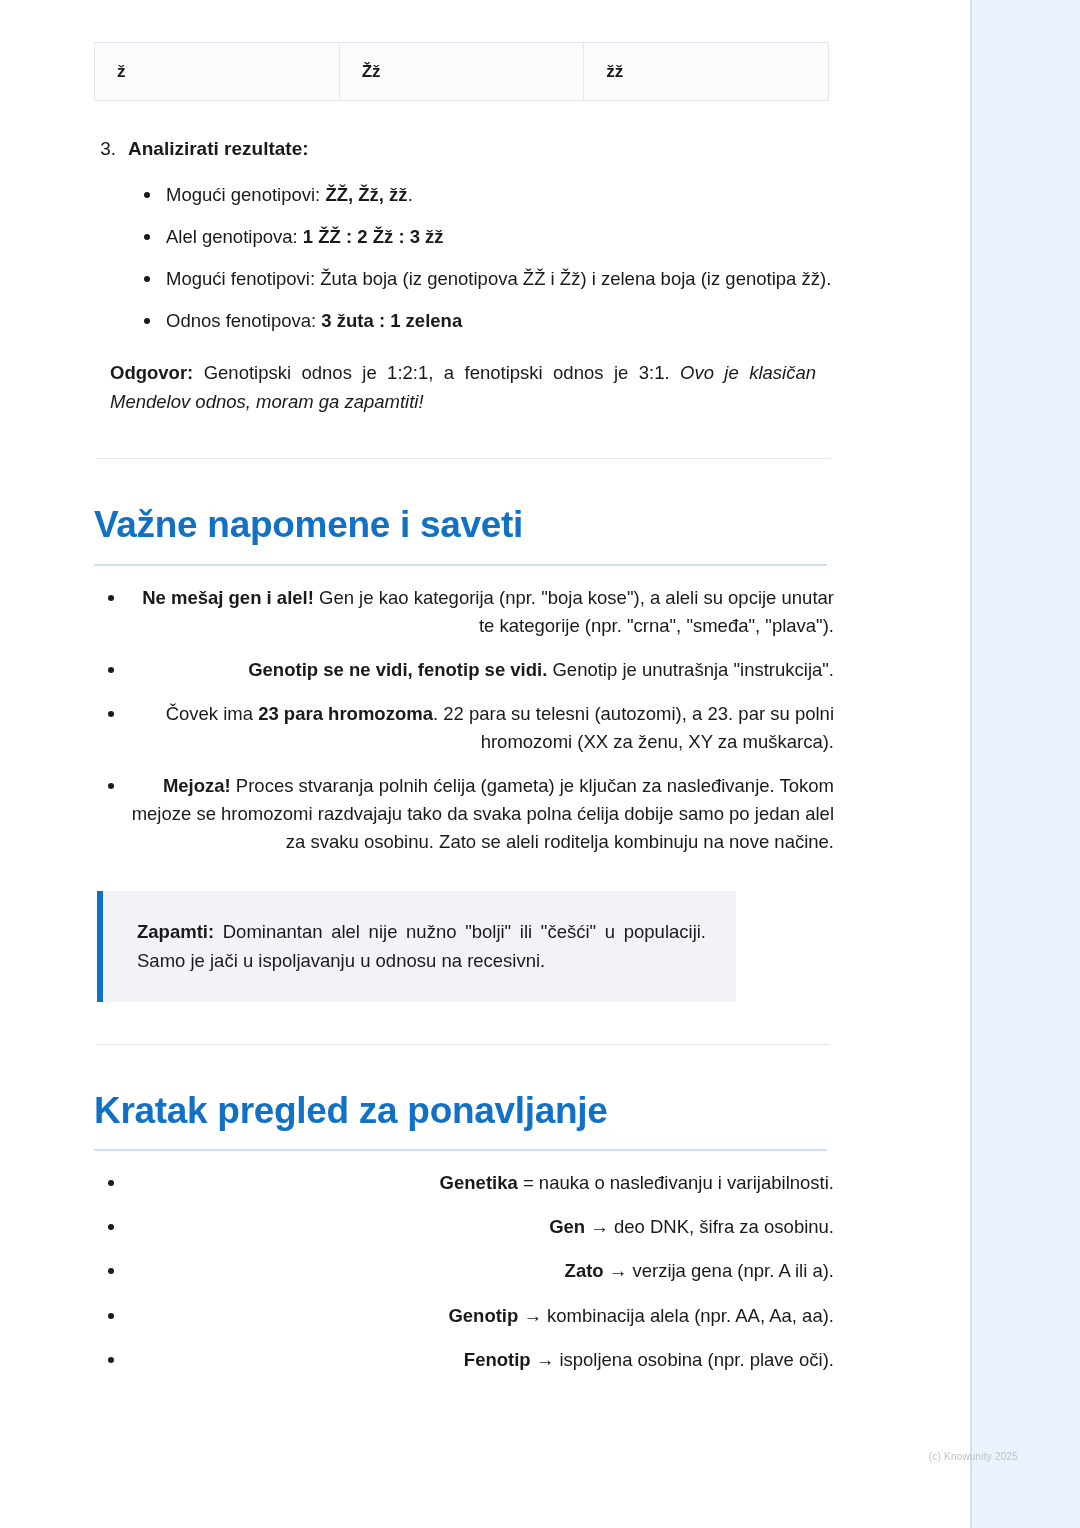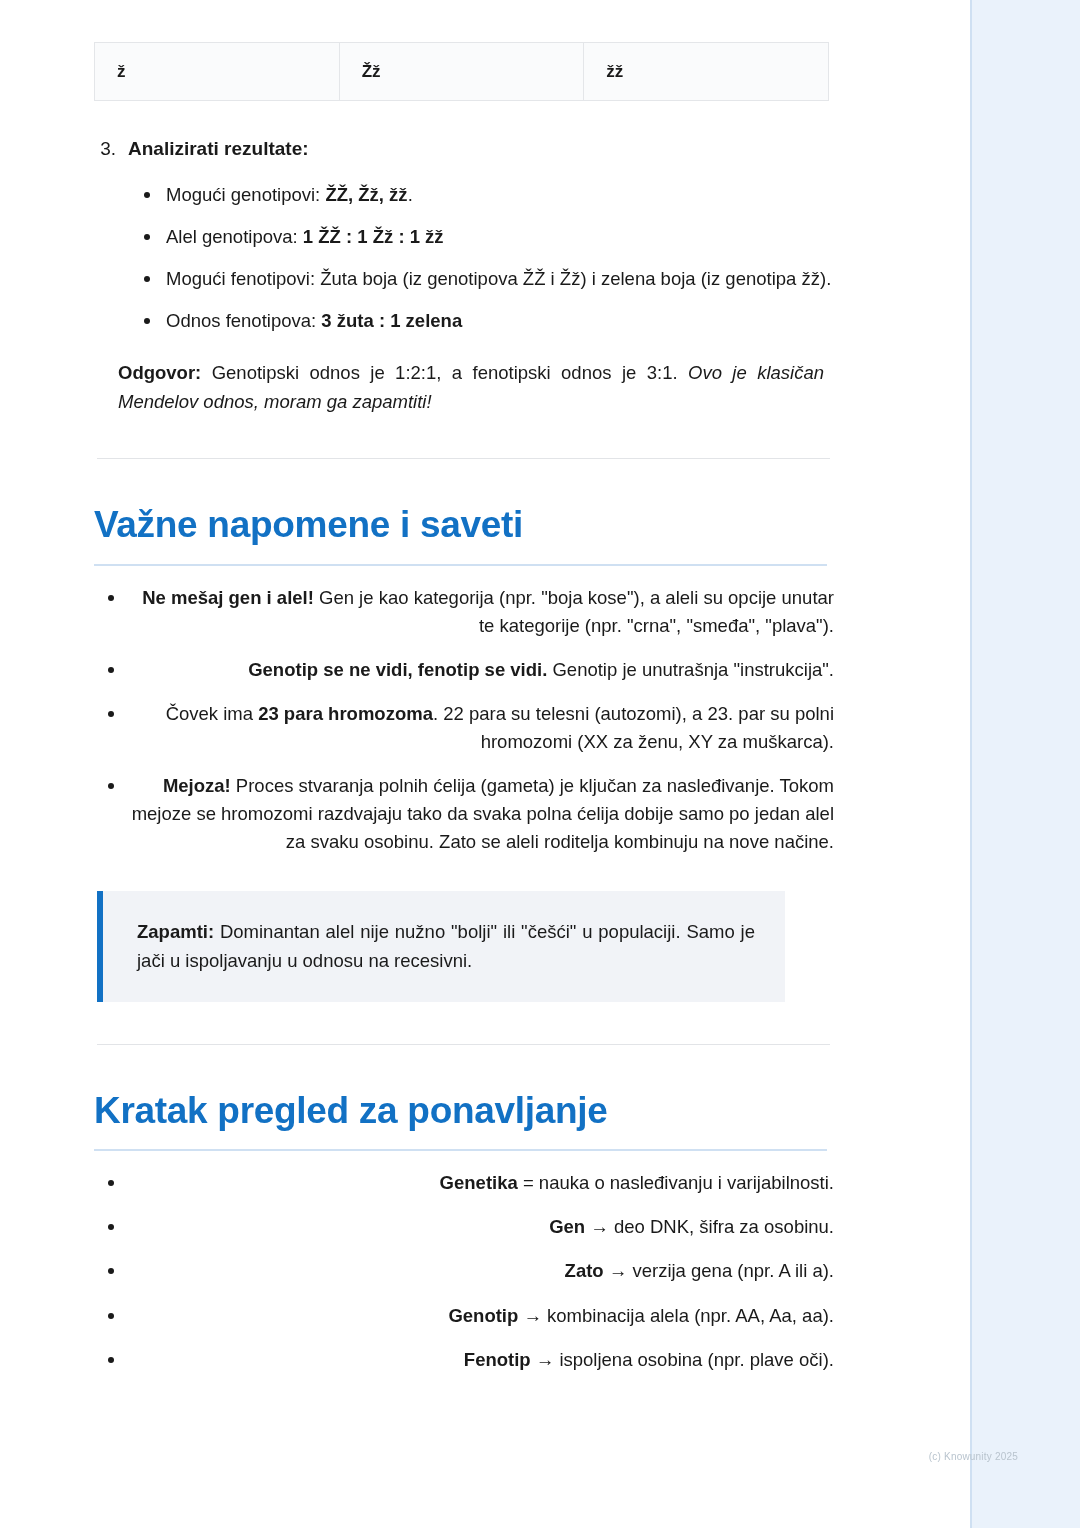--- a/index.html
+++ b/index.html
@@ -123,21 +123,21 @@
     text-align: right;
   }
   ul.bullets.wide > li {
     margin-bottom: 16px;
   }
 
   b, .b { font-weight: bold; }
   .i { font-style: italic; }
 
   .answer {
-    margin: 24px 0 0 24px;
+    margin: 24px 0 0 16px;
     width: 706px;
     font-size: 18.5px;
     line-height: 1.55;
     text-align: justify;
   }
 
   .divider {
     margin: 42px 0 0 3px;
     width: 733px;
     height: 1px;
@@ -151,21 +151,21 @@
     font-weight: bold;
     color: #1271c4;
     padding-bottom: 16px;
     border-bottom: 2px solid #cfe0f2;
     width: 733px;
     letter-spacing: -0.3px;
   }
 
   .notebox {
     margin: 34px 0 0 3px;
-    width: 688px;
+    width: 639px;
     box-sizing: border-box;
     background: #f1f3f7;
     border-left: 6px solid #1271c4;
     padding: 26px 30px 26px 34px;
     font-size: 18.5px;
     line-height: 1.6;
     text-align: justify;
   }
 
   .list-block { margin-top: 26px; }
@@ -189,21 +189,21 @@
     <div class="ol-item">
       <span class="num">3.</span>
       <span class="txt">Analizirati rezultate:</span>
     </div>
 
     <ul class="bullets">
       <li>
         <span>Mogući genotipovi: </span><b>ŽŽ, Žž, žž</b><span>.</span>
       </li>
       <li>
-        <span>Alel genotipova: </span><b>1 ŽŽ : 1 Žž : 1 žž</b>
+        <span>Alel genotipova: </span><b>1 ŽŽ : 2 Žž : 3 žž</b>
       </li>
       <li>
         <span>Mogući fenotipovi: Žuta boja (iz genotipova ŽŽ i Žž) i zelena boja (iz genotipa žž).</span>
       </li>
       <li>
         <span>Odnos fenotipova: </span><b>3 žuta : 1 zelena</b>
       </li>
     </ul>
 
     <div class="answer">

